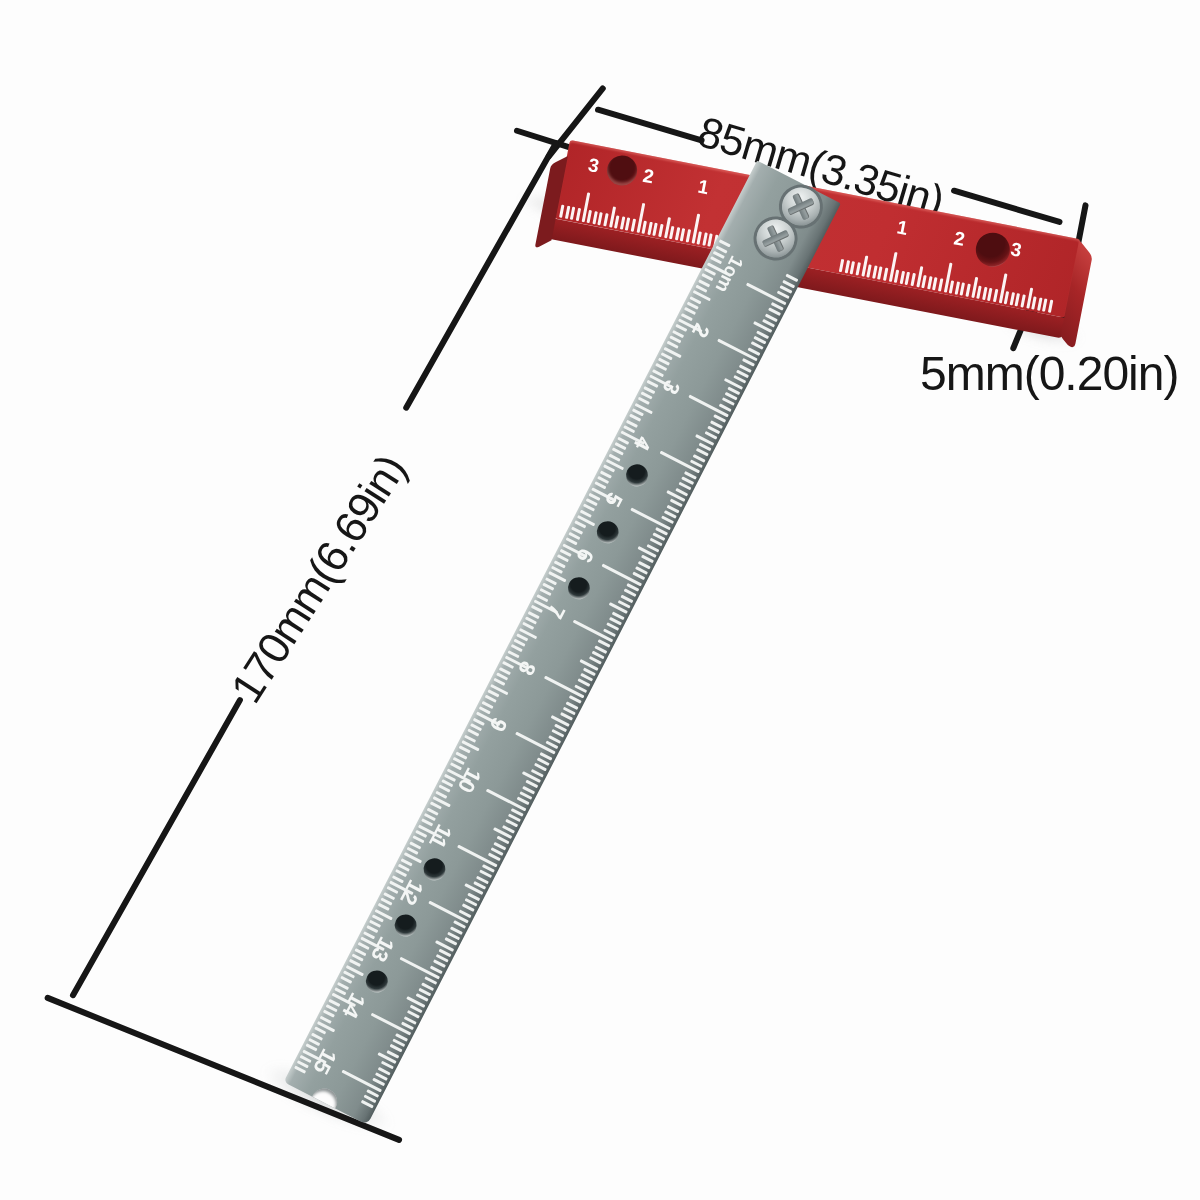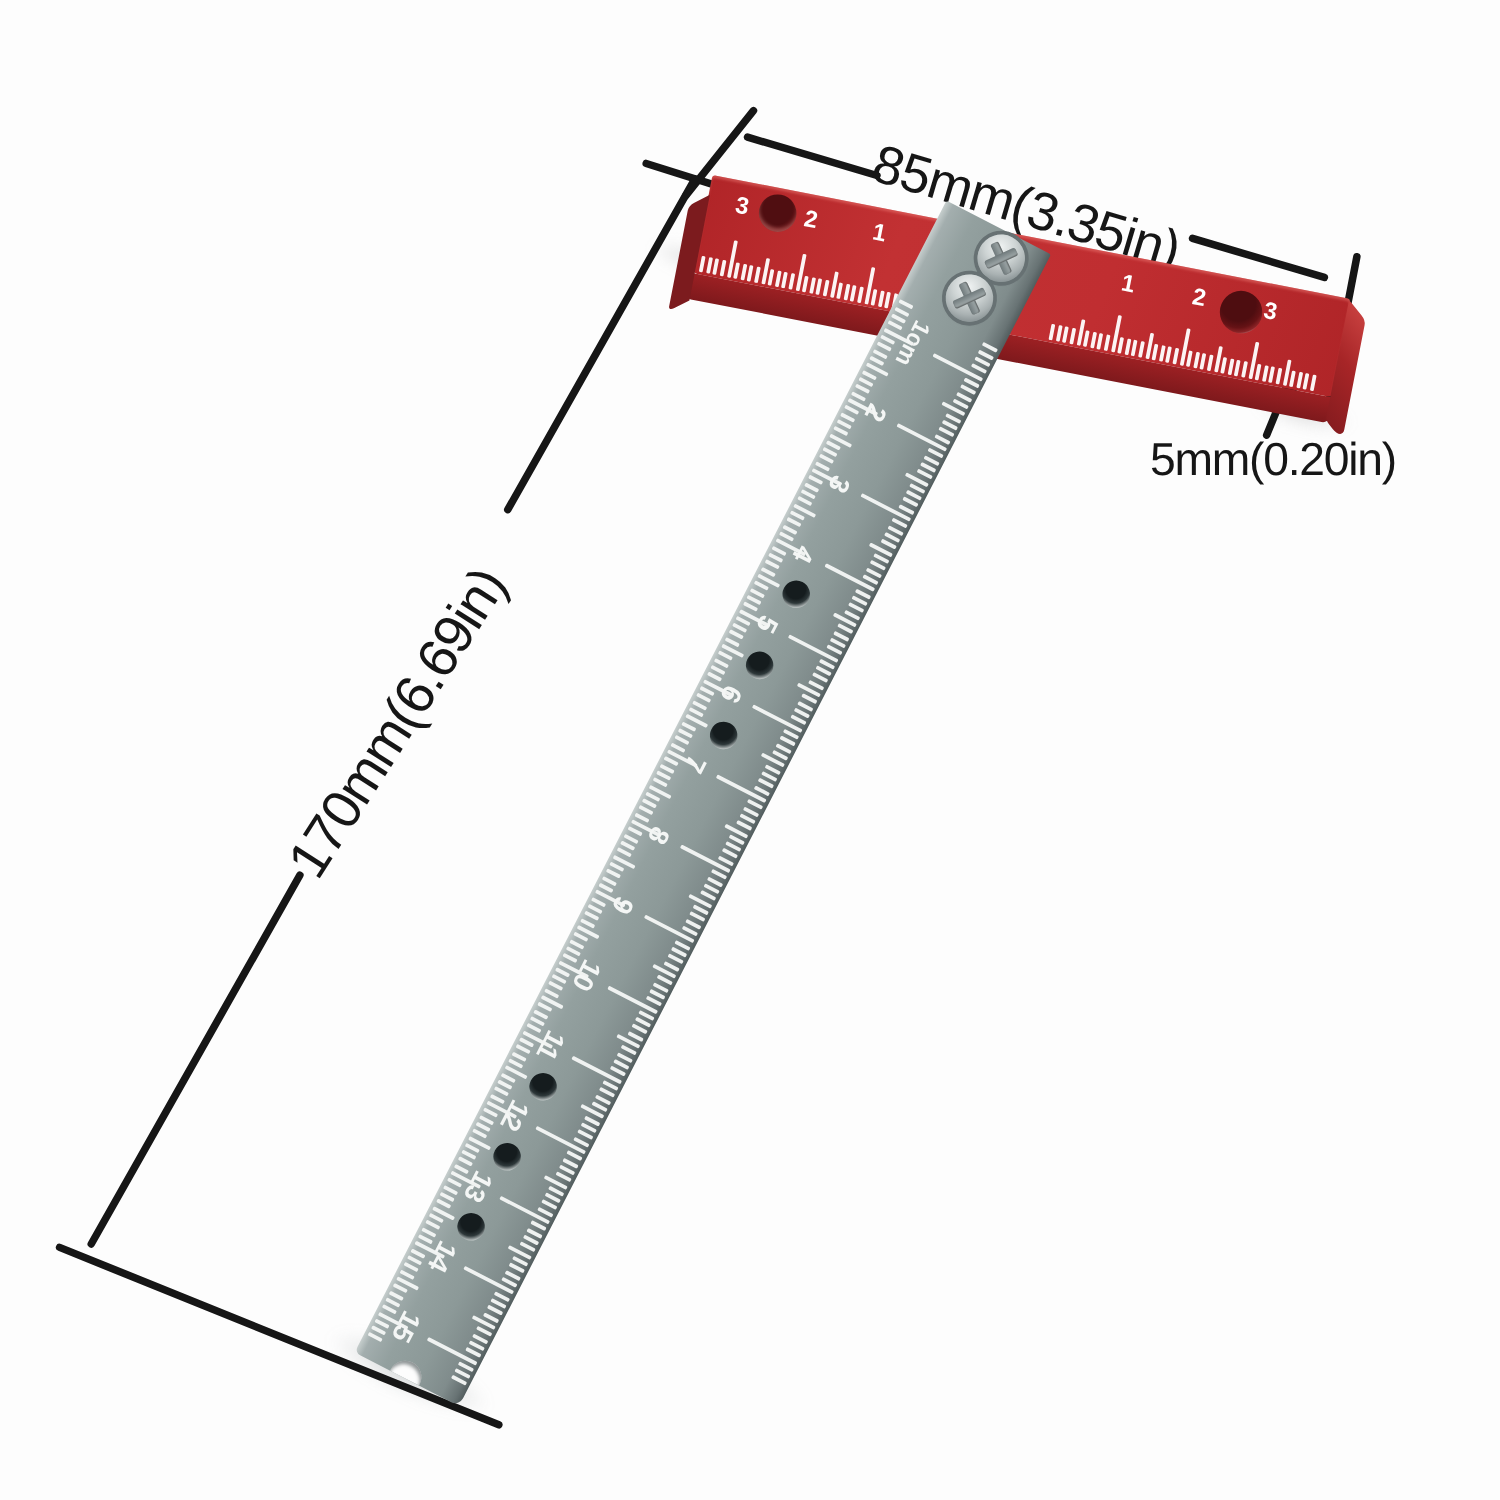--- a/index.html
+++ b/index.html
@@ -11,21 +11,21 @@
   
   .dline{
     position:absolute; height:6px; background:var(--ink,#161616);
     transform-origin:0 0; border-radius:3px;
   }
   .dim-label{
     position:absolute; color:var(--ink,#161616); white-space:nowrap;
     letter-spacing:-1px; transform-origin:0 0; line-height:1.1;
   }
   #width-label{ left:706px; top:108px; font-size:43px; transform:rotate(16.5deg); }
-  #thickness-label{ left:920px; top:348px; font-size:37px; }
+  #thickness-label{ left:920px; top:348px; font-size:48px; }
   #length-label{ left:222px; top:685px; font-size:44px; transform:rotate(-57.4deg); }
 
   
   .shadow{ position:absolute; border-radius:50%; filter:blur(5px); }
   #shadow-tip{ left:230px; top:1072px; width:195px; height:52px; transform:rotate(24deg);
     background:radial-gradient(closest-side, rgba(118,126,128,.32), rgba(118,126,128,0) 72%); }
   #shadow-bar-right{ left:985px; top:312px; width:115px; height:36px; transform:rotate(14deg);
     background:radial-gradient(closest-side, rgba(125,125,128,.26), rgba(125,125,128,0) 72%); }
   #shadow-bar-left{ left:505px; top:192px; width:95px; height:30px; transform:rotate(16deg);
     background:radial-gradient(closest-side, rgba(125,125,128,.22), rgba(125,125,128,0) 72%); }

